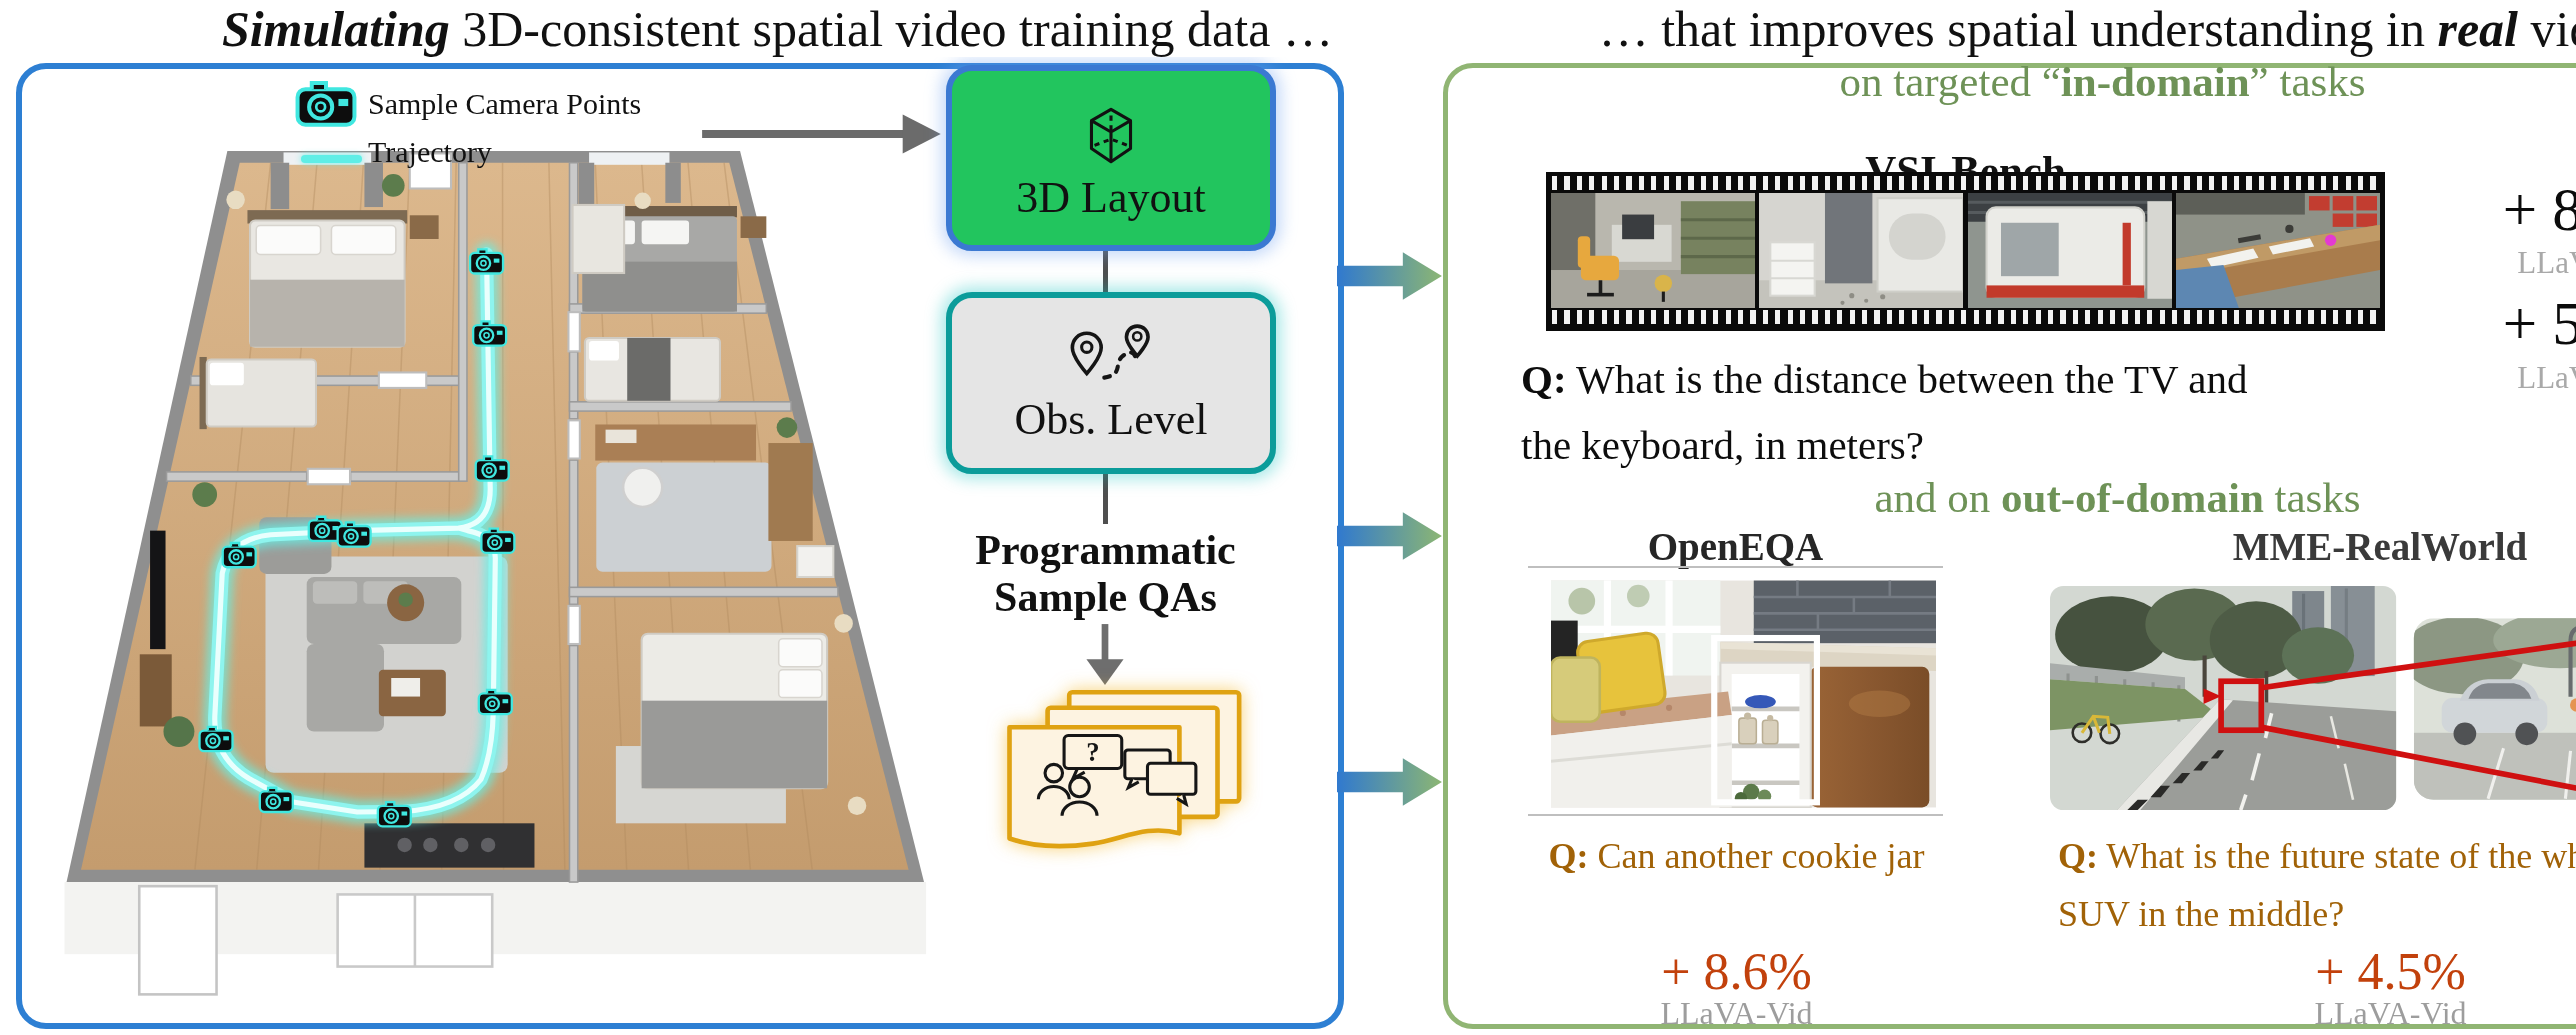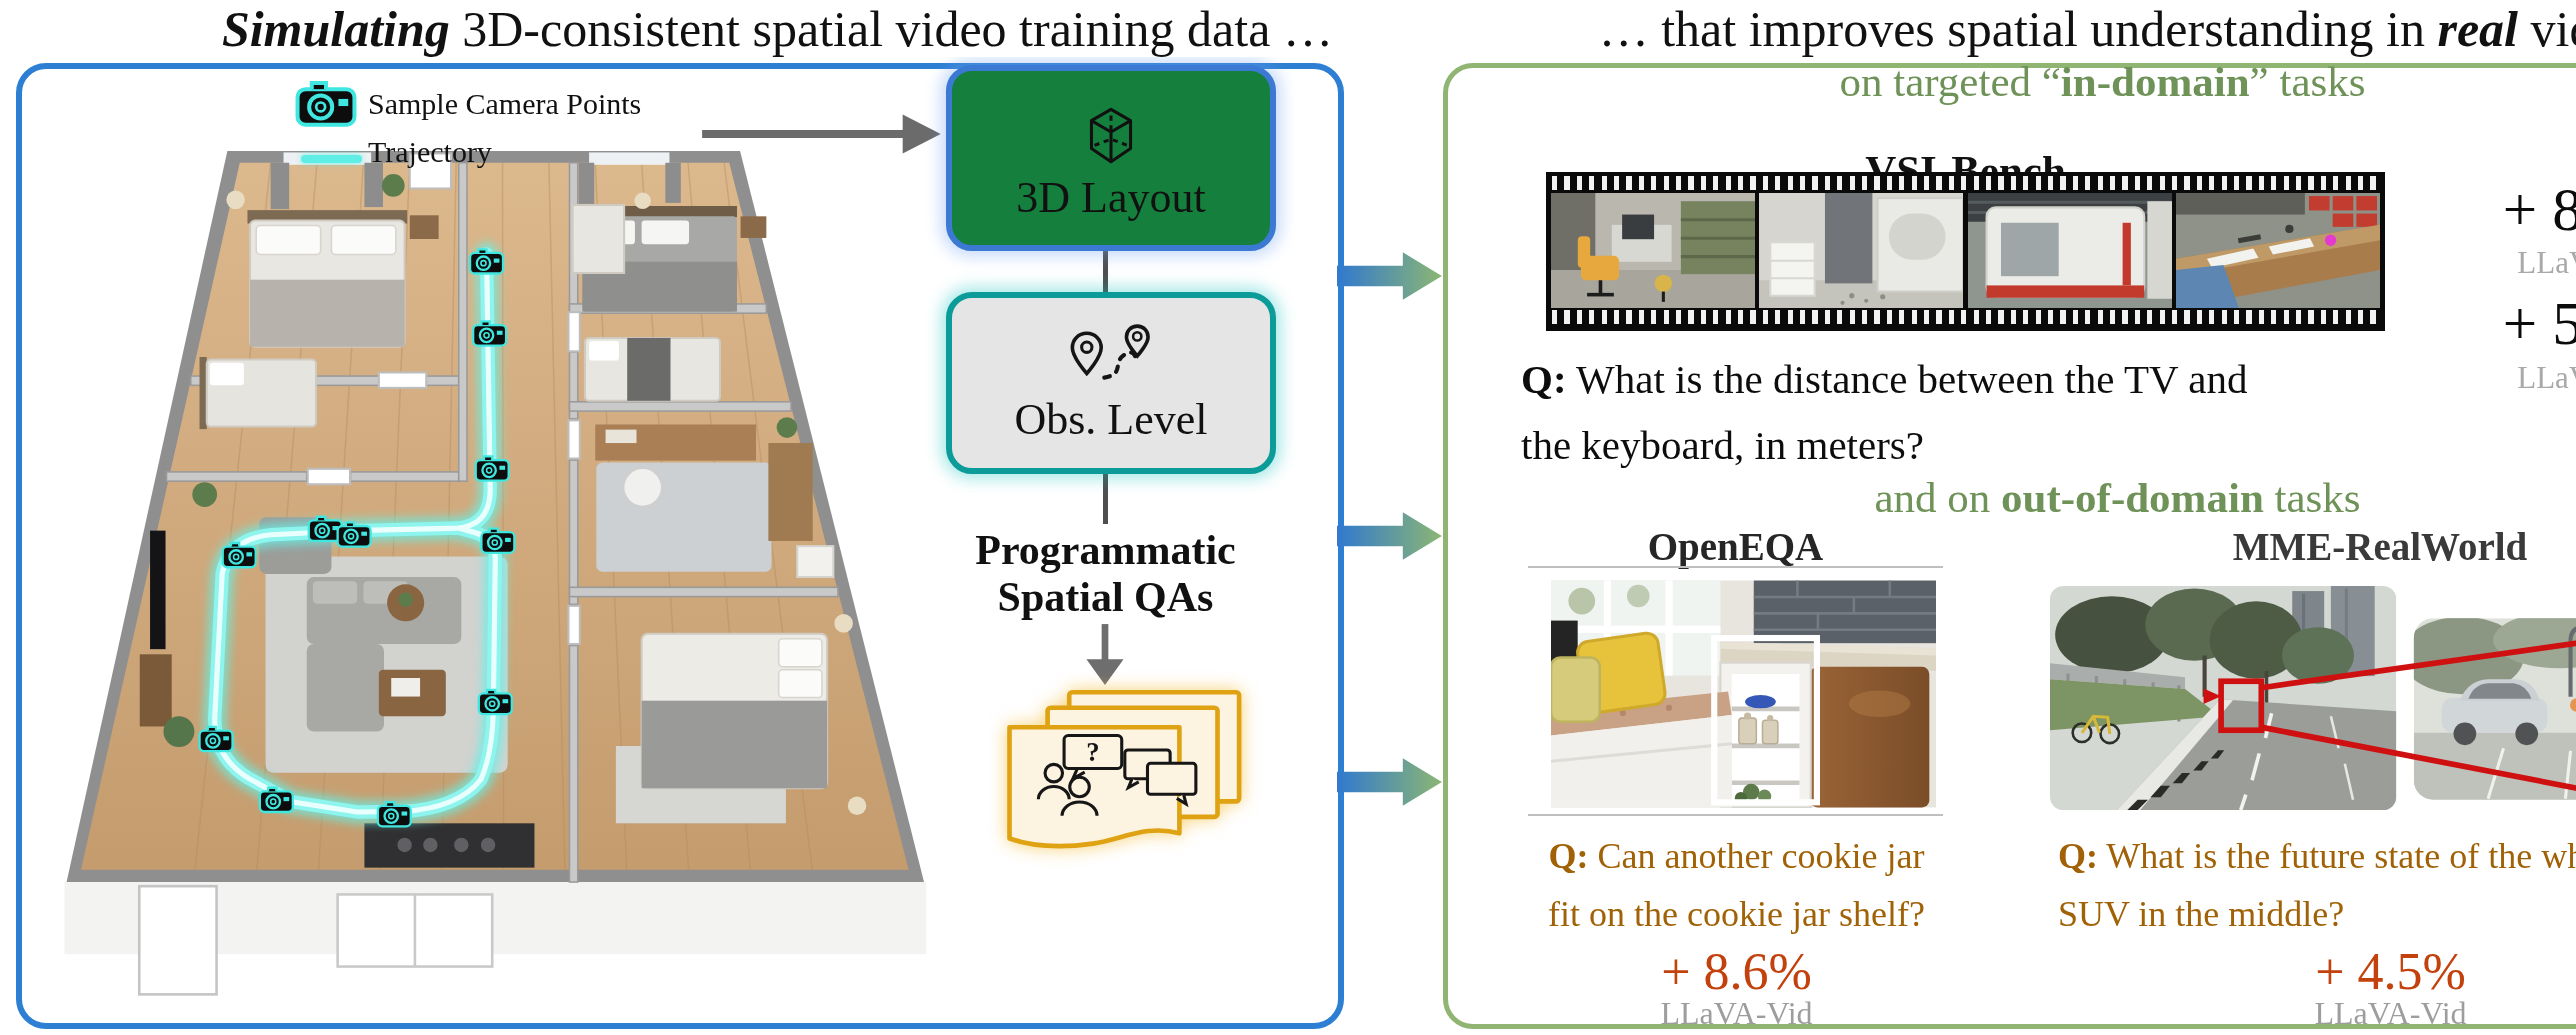--- a/index.html
+++ b/index.html
@@ -14,21 +14,21 @@
           text-align:center;padding:3.1px 12.4px 1px 12.4px;white-space:nowrap;}
   .ptitle i{font-weight:bold;}
   
   .legend-label{position:absolute;font-size:30px;z-index:3;white-space:nowrap;}
   .traj-swatch{position:absolute;left:301px;top:155px;width:61px;height:7.7px;border-radius:4.1px;
                background:#5feee6;box-shadow:0 0 6.2px rgba(95,238,230,.85);z-index:3;}
   
   .mbox{position:absolute;width:318px;border-radius:26px;display:flex;flex-direction:column;
         align-items:center;justify-content:center;z-index:2;}
   .mbox .lbl{font-size:44px;line-height:1;margin-top:7.2px;}
-  .box-layout{left:946px;top:65px;height:174px;background:#15803d;border:6.7px solid #3b79d2;
+  .box-layout{left:946px;top:65px;height:174px;background:#22c55e;border:6.7px solid #3b79d2;
               box-shadow:0 0 15.5px 4.1px rgba(110,160,240,.40);}
   .box-obs{left:946px;top:292px;height:170px;background:#e5e5e5;border:6.7px solid #0b9c9a;
            box-shadow:0 0 15.5px 4.1px rgba(0,190,185,.35);}
   .conn{position:absolute;width:4.6px;background:#4f4f4f;z-index:1;}
   .qas-title{position:absolute;left:876px;top:527px;width:459px;text-align:center;
              font-weight:bold;font-size:42px;line-height:1.12;}
   
   .green-caption{position:absolute;font-size:43px;color:#6e9257;
                  text-align:center;white-space:nowrap;}
   .green-caption b{font-weight:bold;}
@@ -275,21 +275,21 @@
     <path d="M150,4 C138,4 129,13 129,25 C129,39 150,62 150,62 C150,62 171,39 171,25 C171,13 162,4 150,4 Z" stroke="#151515" stroke-width="7"></path>
     <circle cx="150" cy="24" r="8" stroke="#151515" stroke-width="5"></circle>
     <path d="M86,104 C124,98 104,76 122,62 C140,48 146,58 148,70" stroke="#151515" stroke-width="8" stroke-dasharray="11 15" stroke-linecap="round"></path>
   </svg>
   <div class="lbl">Obs. Level</div>
 </div>
 <div class="conn" style="left:1103px;top:463px;height:61px;"></div>
 
 <div class="qas-title">
   <div>Programmatic</div>
-  <div>Spatial QAs</div>
+  <div>Sample QAs</div>
 </div>
 
 <svg class="abs" style="left:1076px;top:622px;" width="58" height="65" viewBox="0 0 112 126">
   <line x1="56" y1="4" x2="56" y2="76" stroke="#6e6e6e" stroke-width="13"></line>
   <polygon points="20,72 92,72 56,122" fill="#6e6e6e"></polygon>
 </svg>
 
 <svg class="abs cards-glow" style="left:992px;top:689px;" width="260" height="178" viewBox="0 0 505 345">
   <rect x="150" y="6" width="330" height="212" rx="6" fill="#fdf3e1" stroke="#dfa212" stroke-width="9"></rect>
   <rect x="108" y="36" width="330" height="212" rx="6" fill="#fdf3e1" stroke="#dfa212" stroke-width="9"></rect>
@@ -468,21 +468,20 @@
     <rect x="58" y="110" width="158" height="140" rx="22" fill="#e7c33c" stroke="#cfa92c" stroke-width="6" transform="rotate(-8 137 180)"></rect>
     <rect x="0" y="150" width="95" height="125" rx="18" fill="#d6cb7a" stroke="#bfb45e" stroke-width="5"></rect>
   </g>
   <rect x="318" y="112" width="200" height="320" fill="none" stroke="#ffffff" stroke-width="12"></rect>
 </svg>
 
 <div class="rule" style="left:1528px;top:814px;width:415px;"></div>
 
 <div class="qtext2 center" style="left:1515px;top:828px;width:443px;">
   <div><span class="qb">Q:</span><span> Can another cookie jar</span></div>
-  <div>fit on the cookie jar shelf?</div>
 </div>
 <div class="gain2" style="left:1515px;top:922px;width:443px;">+ 8.6%</div>
 <div class="model2" style="left:1515px;top:995px;width:443px;">LLaVA-Vid</div>
 
 <div class="bench-name" style="left:2169px;top:524px;width:422px;font-size:39px;color:#3a3a3a;">MME-RealWorld</div>
 
 <svg class="abs" style="left:2050px;top:578px;" width="670" height="240" viewBox="0 0 1300 465">
   <defs>
     <clipPath id="clipL">
         <rect x="0" y="15" width="672" height="435" rx="26"></rect>

